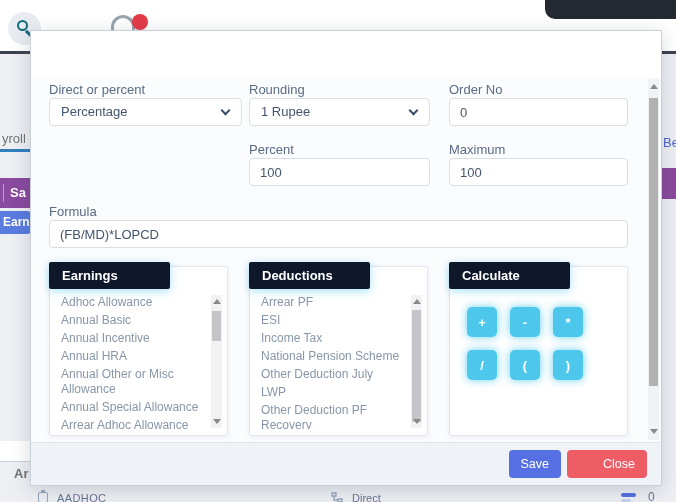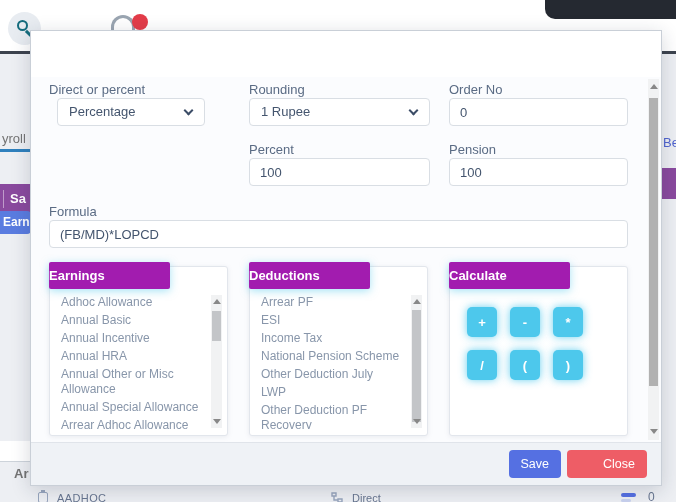--- a/index.html
+++ b/index.html
@@ -13,21 +13,21 @@
   .search-pill { position:absolute; left:8px; top:12px; width:33px; height:33px; border-radius:50%; background:#e8ecf1; }
   .magnifier { position:absolute; left:9px; top:8px; width:11px; height:11px; border:2px solid #156c7d; border-radius:50%; }
   .magnifier-handle { position:absolute; left:19px; top:18px; width:2.5px; height:7px; background:#156c7d; transform:rotate(-45deg); }
   .bell { position:absolute; left:111px; top:15px; width:24px; height:17px; border:3px solid #9aa5b1; border-bottom:none; border-radius:12px 12px 0 0; }
   .badge-dot { position:absolute; left:132px; top:14px; width:16px; height:16px; border-radius:50%; background:#e33c49; }
   .dark-corner { position:absolute; left:545px; top:0; width:131px; height:19px; background:#252931; border-radius:0 0 0 10px; }
 
   .edge-tab-left { position:absolute; left:2px; top:131px; font-size:13px; color:#737373; }
   .edge-tab-underline { position:absolute; left:0; top:149px; width:30px; height:3px; background:#2f80bd; }
   .edge-tab-right { position:absolute; left:663px; top:135px; font-size:13px; color:#5064cf; }
-  .purple-band-left { position:absolute; left:0; top:184px; width:30px; height:30px; background:#8a4a9e; color:#fff; font-size:13px; font-weight:bold; line-height:30px; padding-left:10px; }
+  .purple-band-left { position:absolute; left:0; top:178px; width:30px; height:30px; background:#8a4a9e; color:#fff; font-size:13px; font-weight:bold; line-height:30px; padding-left:10px; }
   .purple-band-left:before { content:""; position:absolute; left:3px; top:6px; width:1px; height:18px; background:rgba(255,255,255,.45); }
   .purple-band-right { position:absolute; left:662px; top:168px; width:14px; height:31px; background:#8a4a9e; }
   .earn-pill { position:absolute; left:0; top:211px; width:31px; height:23px; background:#5a7ce0; border-radius:0 4px 4px 0; color:#fff; font-size:12px; font-weight:bold; line-height:23px; padding-left:3px; overflow:hidden; }
   .white-strip { position:absolute; left:0; top:441px; width:30px; height:21px; background:#fff; border-bottom:1px solid #cdd3da; }
   .ar-text { position:absolute; left:14px; top:466px; font-size:13px; font-weight:bold; color:#737373; }
 
   .clip-icon { position:absolute; left:38px; top:492px; width:10px; height:11px; border:1.5px solid #97a5bd; border-radius:2px; }
   .clip-icon:before { content:""; position:absolute; left:1.5px; top:-3px; width:4px; height:2px; background:#97a5bd; }
   .aadhoc-text { position:absolute; left:57px; top:492px; font-size:11px; letter-spacing:.4px; color:#67758f; }
   .org-icon { position:absolute; left:330px; top:489px; }
@@ -52,30 +52,30 @@
   .mscroll .arrow-down { bottom:6px; }
   .mscroll-thumb { position:absolute; left:1px; top:19px; width:9px; height:288px; background:#b1b1b1; }
 
   .field-label { position:absolute; font-size:13px; color:#5a6b84; }
   .lbl-c1 { left:18px; } .lbl-c2 { left:218px; } .lbl-c3 { left:418px; }
   .row1-lbl { top:5px; } .row2-lbl { top:65px; } 
   .frm-lbl { top:127px; }
 
   .inputbox, .selectbox { position:absolute; height:28px; background:#fff; border:1px solid #d9dee4; border-radius:4px; font-size:13px; color:#44556e; font-family:"Liberation Sans",sans-serif; }
   .inputbox { padding:0 10px; }
-  .c1 { left:18px; width:148px;margin-left:8px; } .c2 { left:218px; width:181px; } .c3 { left:418px; width:179px; }
+  .c1 { left:18px; width:193px; } .c2 { left:218px; width:181px; } .c3 { left:418px; width:179px; }
   .row1-f { top:21px; } .row2-f { top:81px; }
   .frm-f { top:143px; left:18px; width:579px; }
   .selectbox { line-height:26px; padding-left:11px; cursor:pointer; }
   .chevron { position:absolute; right:12px; top:8px; width:7px; height:7px; border-right:2px solid #3c4d67; border-bottom:2px solid #3c4d67; transform:rotate(45deg); }
 
   
   .panel { position:absolute; top:189px; width:179px; height:170px; background:#fff; border:1px solid #e2e6ec; border-radius:3px; box-shadow:0 1px 5px rgba(120,130,150,.14); }
   .p1 { left:18px; } .p2 { left:218px; } .p3 { left:418px; }
-  .panel-tab { position:absolute; top:-5px; left:-1px; height:27px; width:121px; background:#a21caf; color:#fff; font-size:13px; font-weight:bold; line-height:27px; border-radius:2px; box-shadow:0 2px 8px rgba(77,200,236,.5); }
+  .panel-tab { position:absolute; top:-5px; left:-1px; height:27px; width:121px; background:#0f172a; color:#fff; font-size:13px; font-weight:bold; line-height:27px; padding-left:13px; border-radius:2px; box-shadow:0 2px 8px rgba(77,200,236,.5); }
   .panel-list { position:absolute; top:28px; left:7px; right:26px; bottom:6px; overflow:hidden; font-size:12px; color:#8896aa; }
   .panel-list div { margin:0 0 3px 4px; line-height:15px; cursor:pointer; }
   .plist-scroll { position:absolute; top:28px; right:5px; bottom:7px; width:11px; background:#f1f2f3; }
   .plist-scroll .arrow-up { top:4px; }
   .plist-scroll .arrow-down { bottom:4px; }
   .pthumb { position:absolute; left:1px; width:9px; background:#c3c5c8; }
   .thumb-sm { top:16px; height:30px; }
   .thumb-lg { top:15px; height:112px; }
 
   .calc-grid { position:absolute; top:40px; left:17px; display:grid; grid-template-columns:repeat(3,30px); gap:13px; }
@@ -136,21 +136,21 @@
         <span>Percentage</span>
         <span class="chevron"></span>
       </div>
       <div class="selectbox c2 row1-f">
         <span>1 Rupee</span>
         <span class="chevron"></span>
       </div>
       <input class="inputbox c3 row1-f" value="0" style="">
 
       <div class="field-label lbl-c2 row2-lbl">Percent</div>
-      <div class="field-label lbl-c3 row2-lbl">Pension</div>
+      <div class="field-label lbl-c3 row2-lbl">Maximum</div>
       <input class="inputbox c2 row2-f" value="100" style="">
       <input class="inputbox c3 row2-f" value="100" style="">
 
       <div class="field-label lbl-c1 frm-lbl">Formula</div>
       <input class="inputbox frm-f" value="(FB/MD)*LOPCD" style="">
 
       <div class="panel p1">
         <div class="panel-tab">Earnings</div>
         <div class="panel-list">
             <div>Adhoc Allowance</div>

